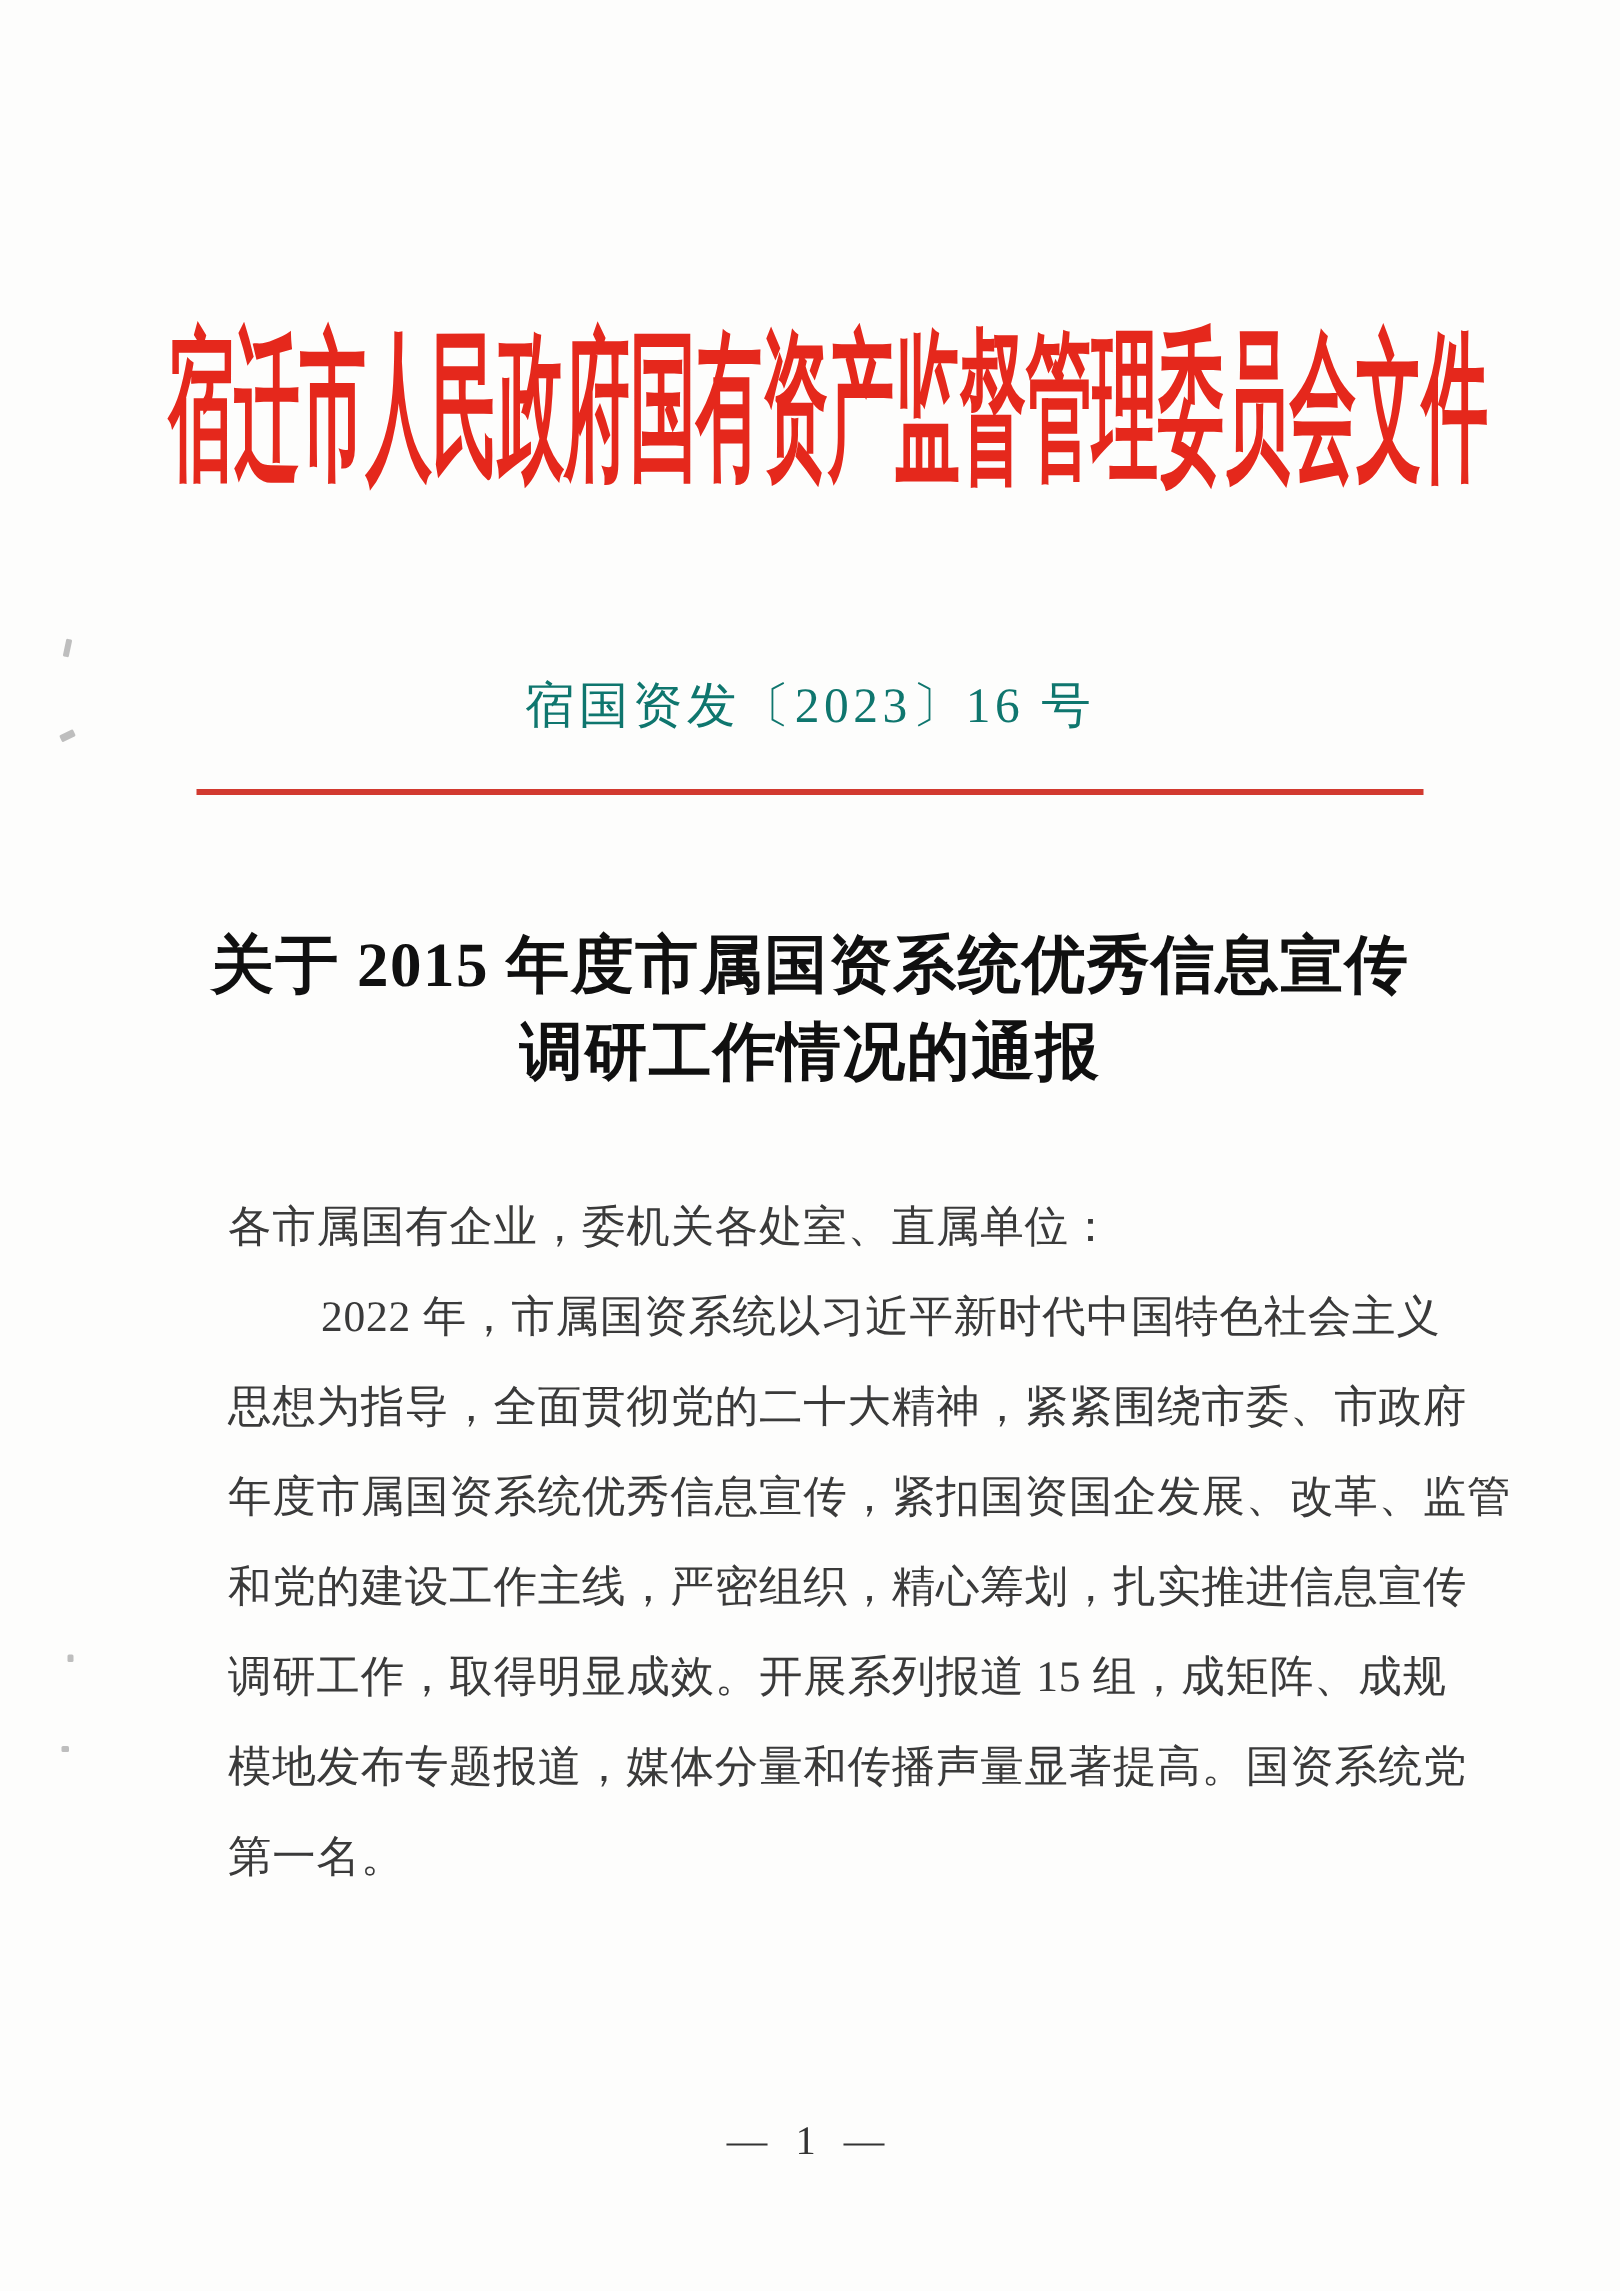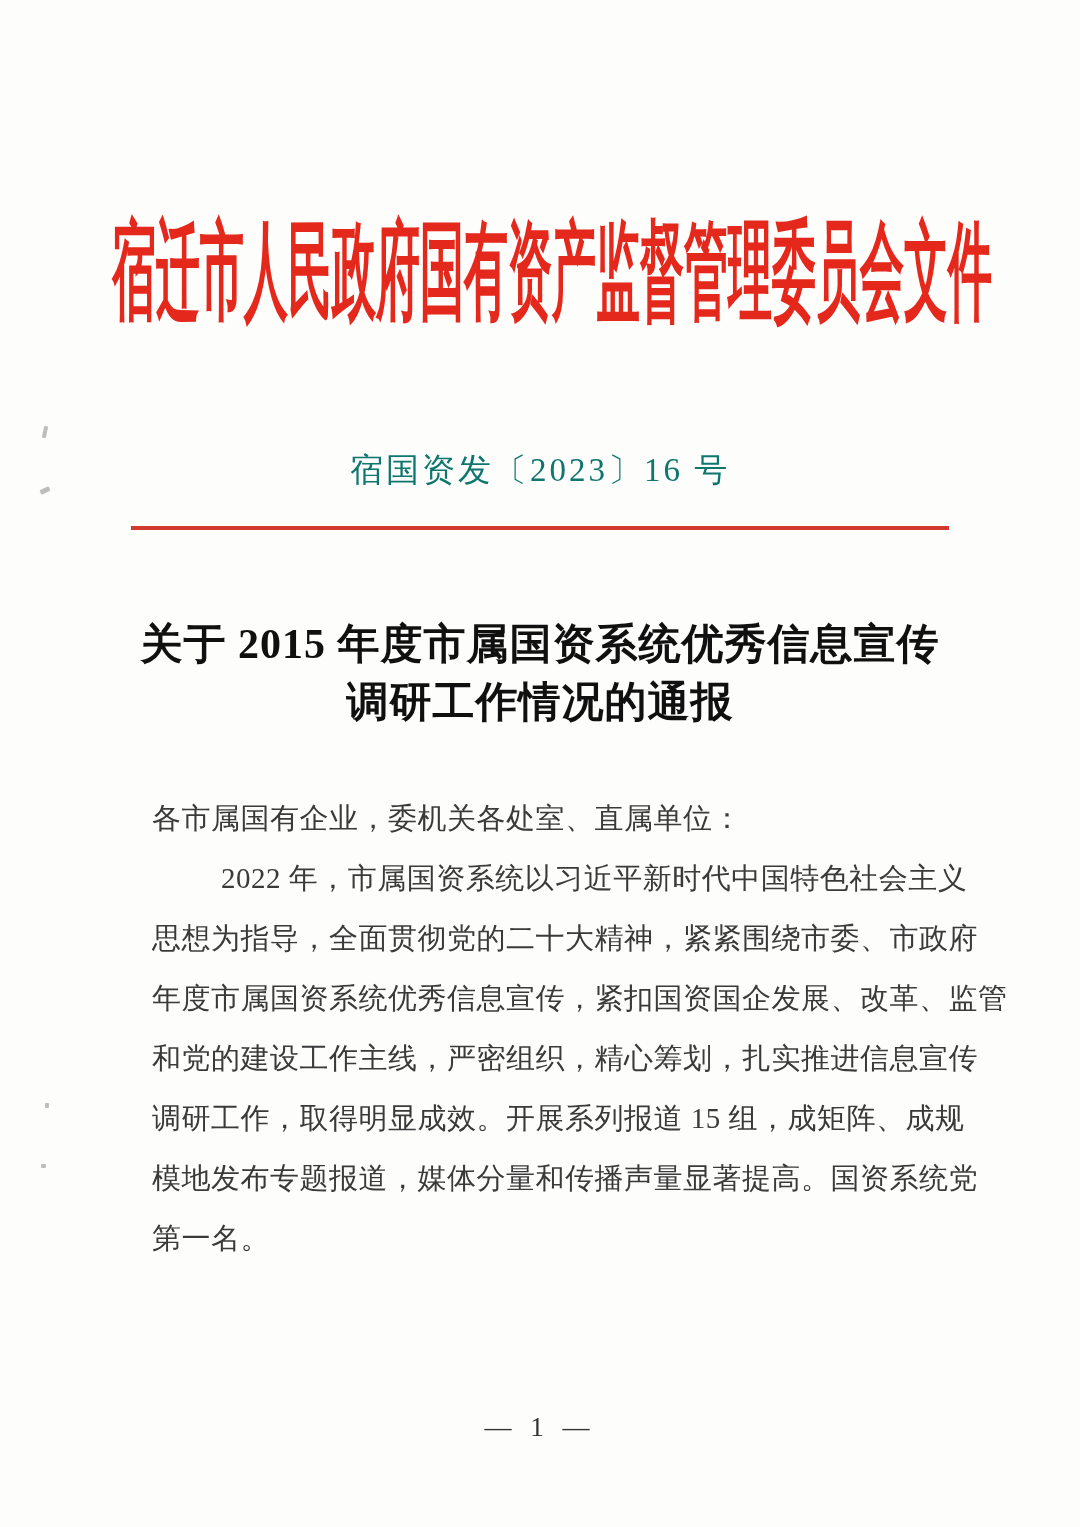--- a/index.html
+++ b/index.html
@@ -82,21 +82,20 @@
     color: #3a3a3a;
     letter-spacing: 0.5px;
     margin-left: 19px;
   }
   .body-line {
     white-space: nowrap;
     height: 60px;
   }
   .body-line.indent {
     padding-left: 62px;
-    text-align: center;
   }
   
   .page-number {
     position: absolute;
     top: 1412px;
     left: 0;
     width: 100%;
     text-align: center;
     font-size: 27px;
     letter-spacing: 6px;

